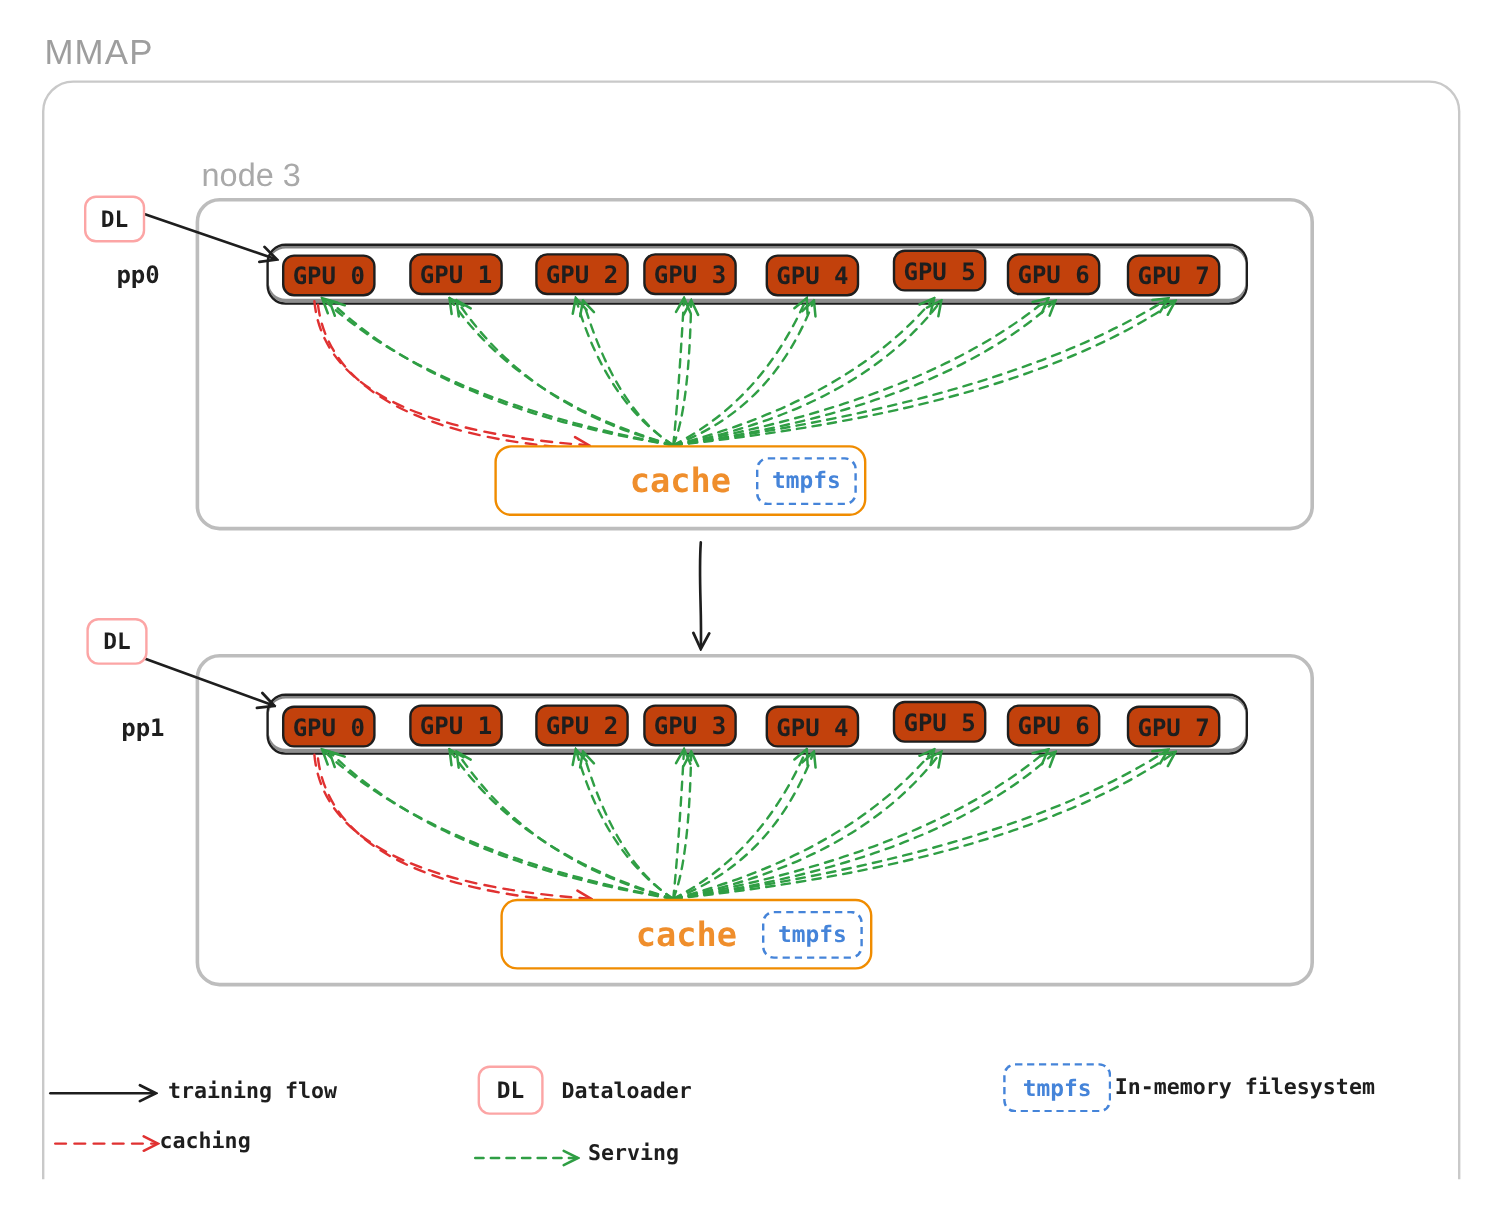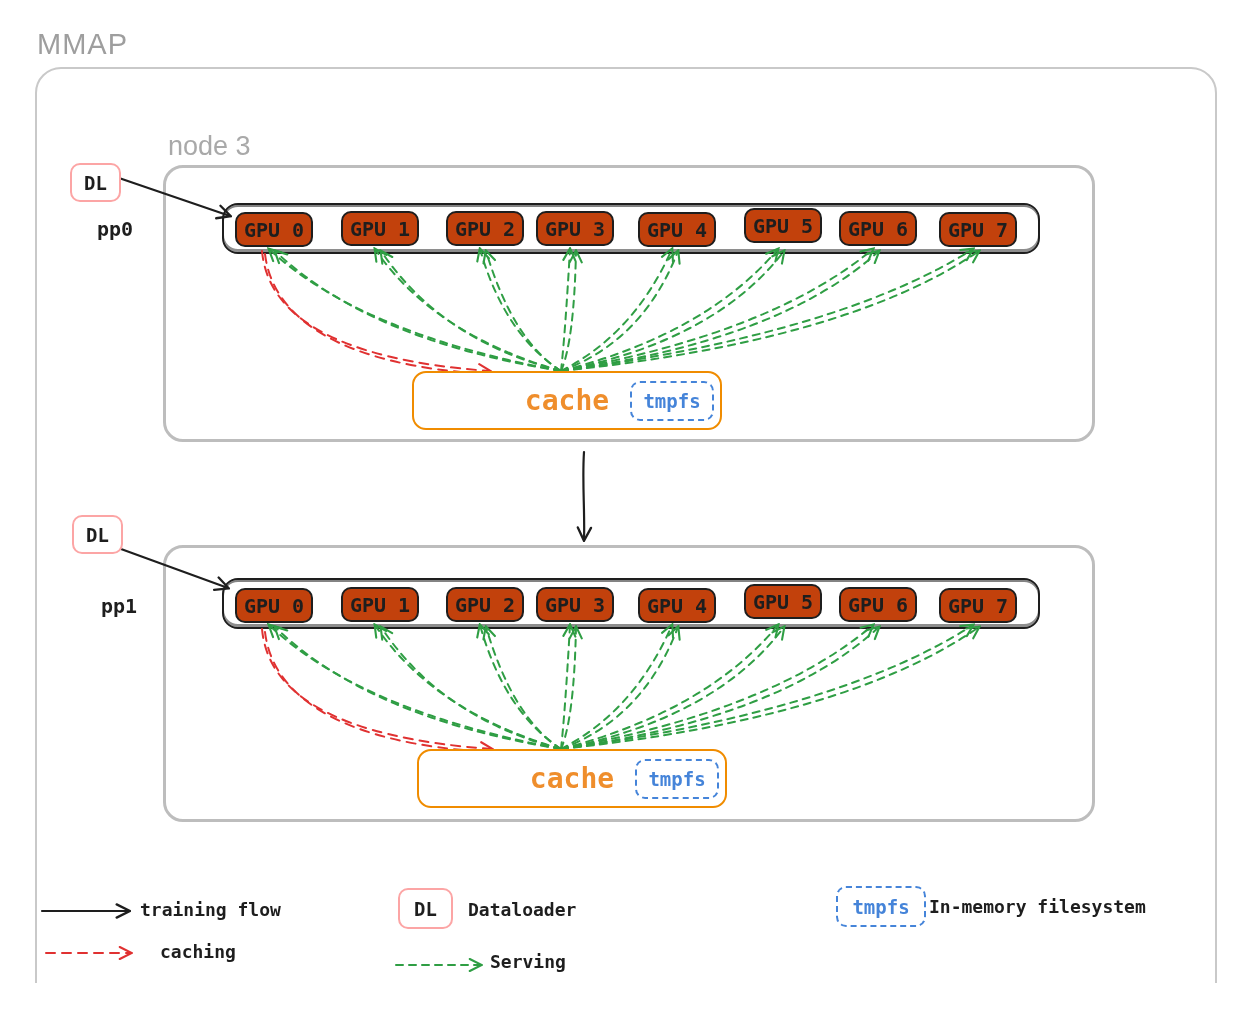--- a/index.html
+++ b/index.html
@@ -41,21 +41,21 @@
   .cache0{left:412px;top:371px;}
   .cache1{left:417px;top:749px;}
   .cache-label{color:#ef8e2c;font-size:28px;font-weight:700;}
   .tmpfs-box{position:absolute;right:6px;top:50%;transform:translateY(-50%);
              width:80px;height:36px;border:2.5px dashed #4584d9;border-radius:10px;
              display:flex;align-items:center;justify-content:center;
              color:#4584d9;font-size:19px;font-weight:700;background:#fff;}
 
   .legend-label{font-size:18px;font-weight:700;color:#1e1e1e;white-space:pre;}
   .lg-training{left:140px;top:899px;text-align:right;}
-  .lg-caching{left:160px;top:941px;}
+  .lg-caching{left:133px;top:941px;}
   .lg-dl-box{left:398px;top:888px;width:51px;height:37px;}
   .lg-dataloader{left:468px;top:899px;}
   .lg-serving{left:490px;top:951px;}
   .lg-tmpfs-box{left:836px;top:886px;width:86px;height:37px;border:2.5px dashed #4584d9;
                 border-radius:10px;display:flex;align-items:center;justify-content:center;
                 color:#4584d9;font-size:19px;font-weight:700;background:#fff;}
   .lg-inmem{left:929px;top:896px;}
 
   #arrows{position:absolute;left:0;top:0;width:1242px;height:1026px;pointer-events:none;z-index:1;}
 </style>

